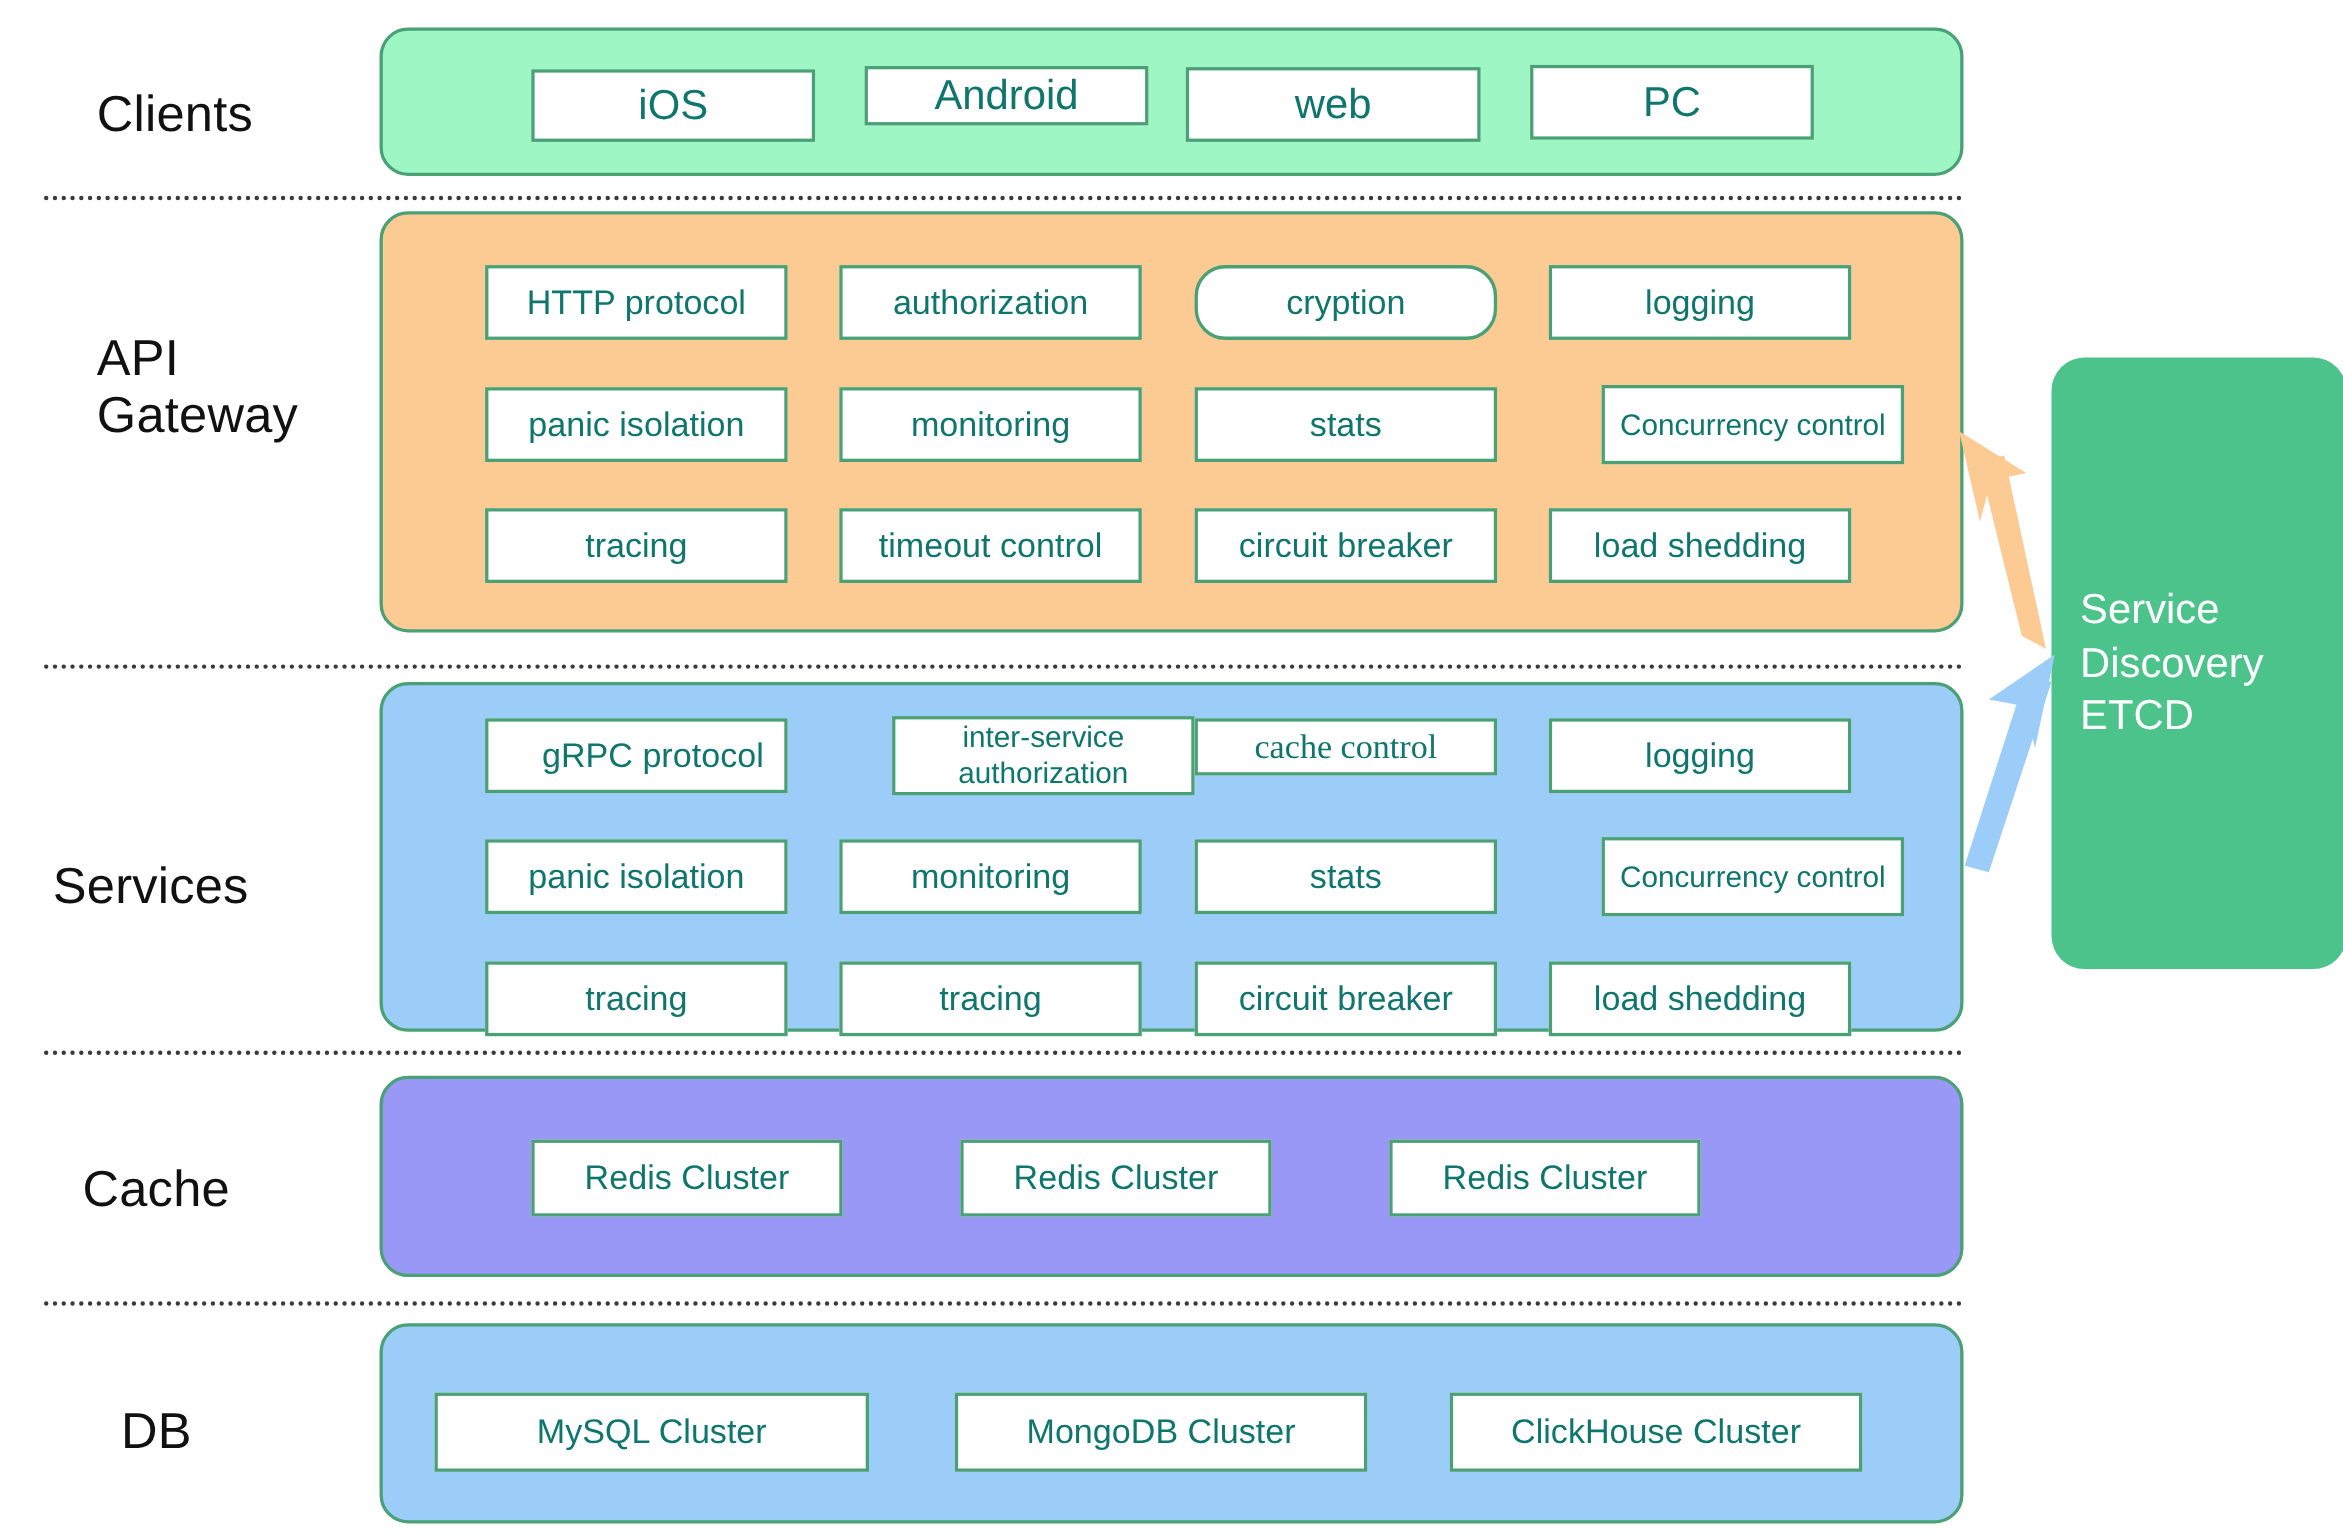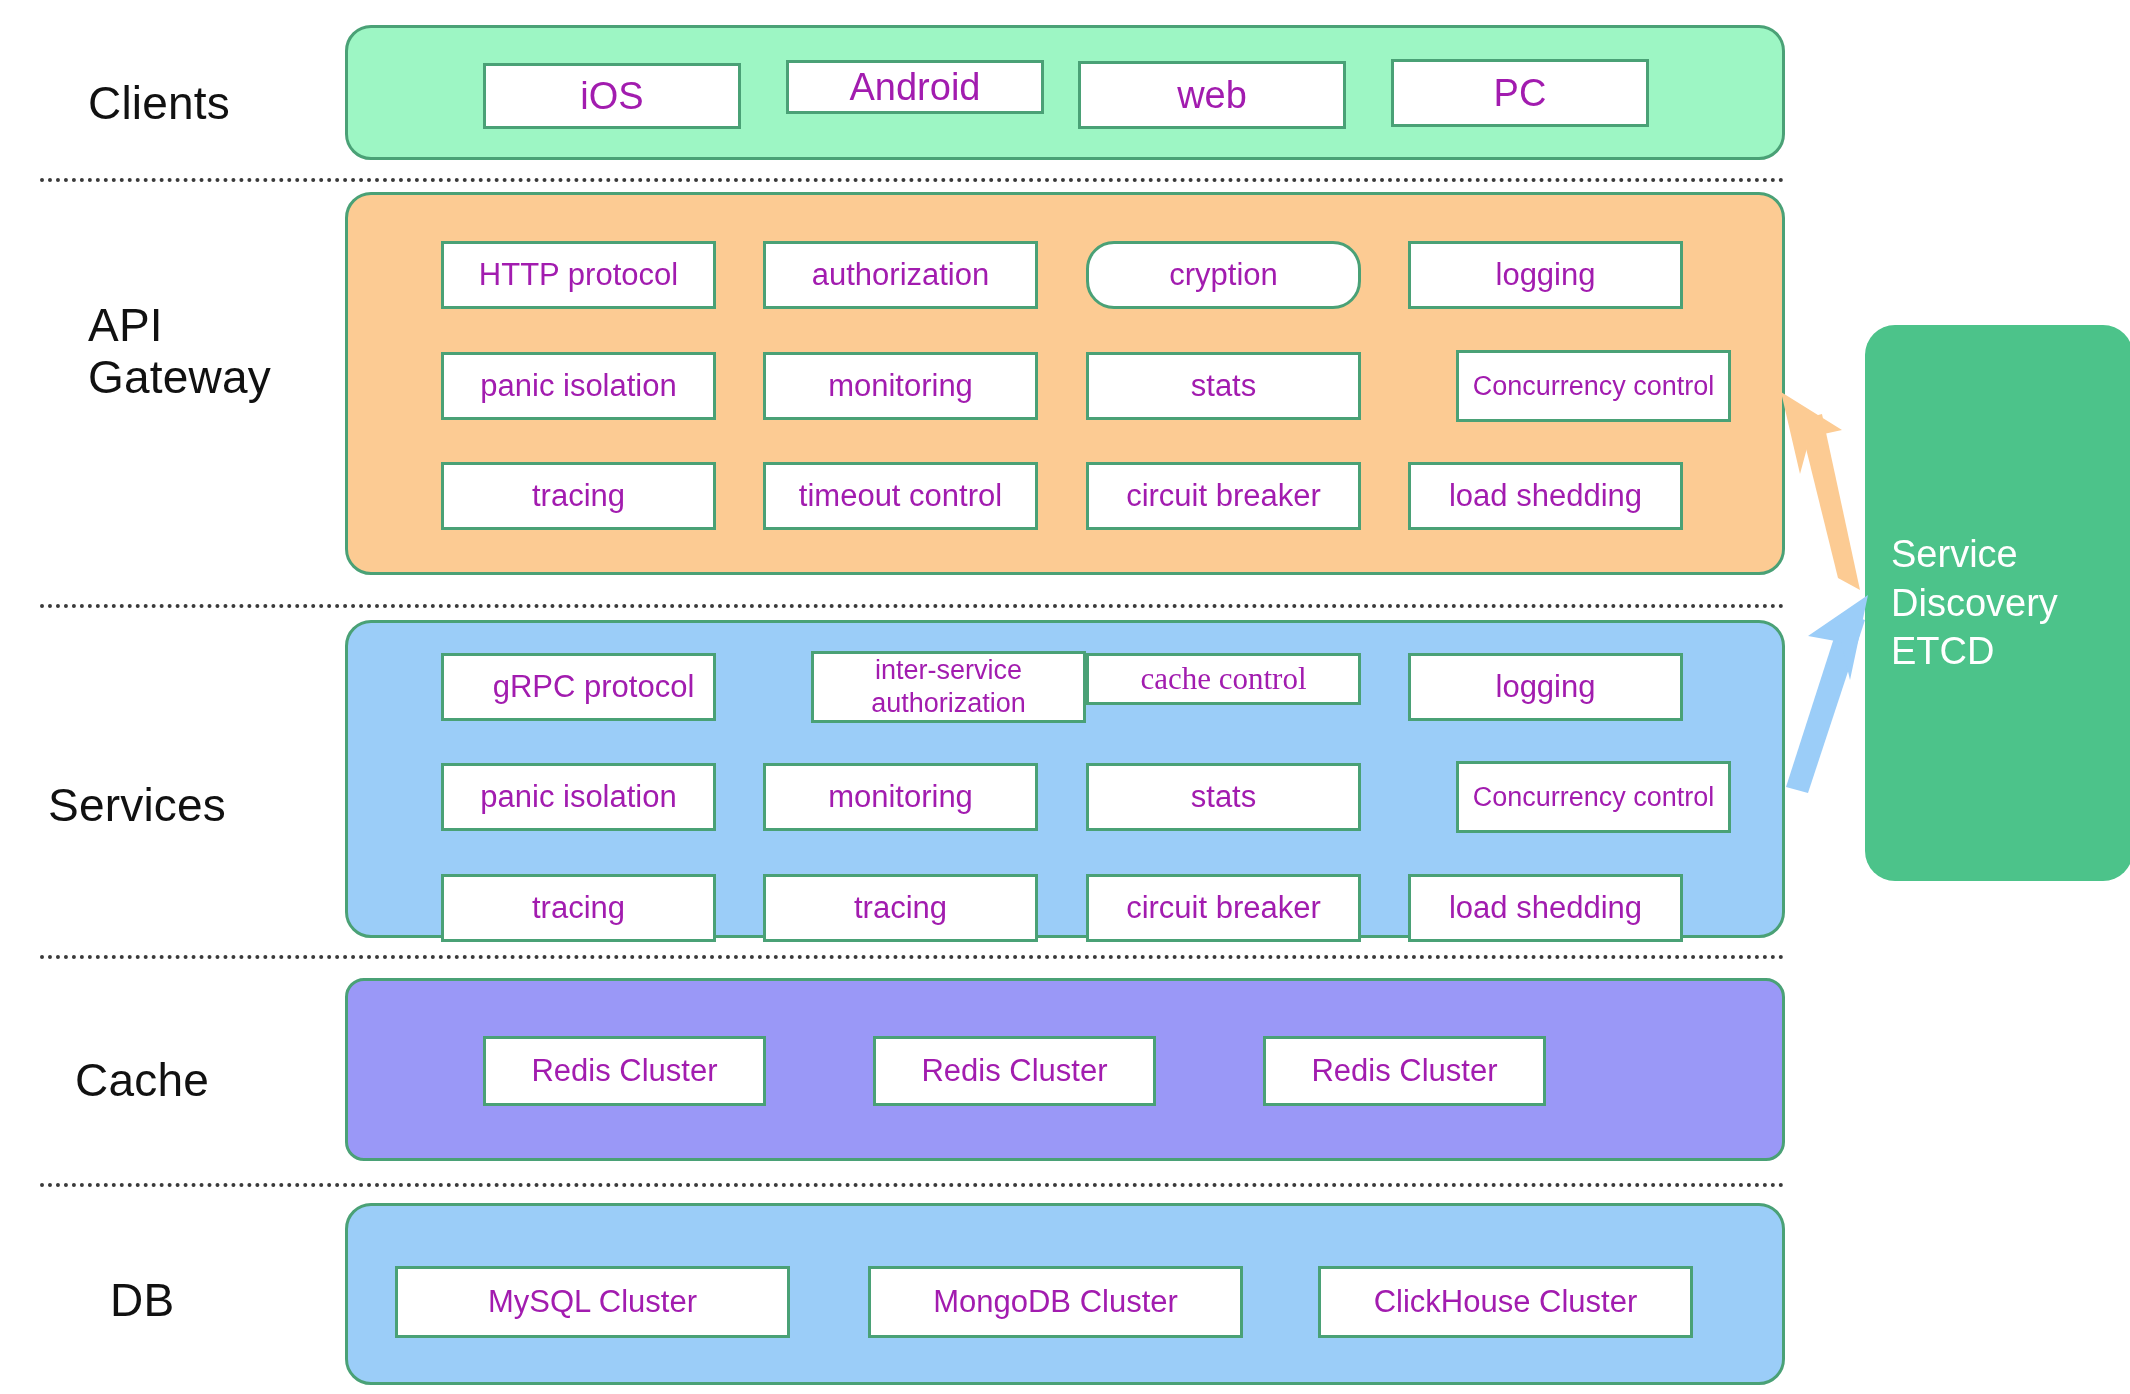--- a/index.html
+++ b/index.html
@@ -55,21 +55,21 @@
   
   .item {
     position: absolute;
     background: #ffffff;
     border: 3px solid #4aa176;
     box-sizing: border-box;
     display: flex;
     align-items: center;
     justify-content: center;
     text-align: center;
-    color: #a21caf;
+    color: #0f766e;
     line-height: 1.22;
     padding: 2px 6px;
   }
   .item.big   { font-size: 38px; }
   .item.mid   { font-size: 31px; }
   .item.small { font-size: 27px; margin-left: 48px; }
 
   
   .etcd {
     position: absolute;
@@ -156,21 +156,21 @@
     <div class="item mid" style="left:738px; top:140px; width:275px; height:68px;">stats</div>
     <div class="item small" style="left:1060px; top:138px; width:275px; height:72px;">Concurrency
 control</div>
 
     <div class="item mid" style="left:93px; top:251px; width:275px; height:68px;">tracing</div>
     <div class="item mid" style="left:415px; top:251px; width:275px; height:68px;">tracing</div>
     <div class="item mid" style="left:738px; top:251px; width:275px; height:68px;">circuit breaker</div>
     <div class="item mid" style="left:1060px; top:251px; width:275px; height:68px;">load shedding</div>
   </div>
 
-  <div class="band cache" style="left:345px; top:978px; width:1440px; height:183px;border-radius:19px;">
+  <div class="band cache" style="left:345px; top:978px; width:1440px; height:183px;">
     <div class="item mid" style="left:135px; top:55px; width:283px; height:70px;">Redis Cluster</div>
     <div class="item mid" style="left:525px; top:55px; width:283px; height:70px;">Redis Cluster</div>
     <div class="item mid" style="left:915px; top:55px; width:283px; height:70px;">Redis Cluster</div>
   </div>
 
   <div class="band db" style="left:345px; top:1203px; width:1440px; height:182px;">
     <div class="item mid" style="left:47px; top:60px; width:395px; height:72px;">MySQL Cluster</div>
     <div class="item mid" style="left:520px; top:60px; width:375px; height:72px;">MongoDB Cluster</div>
     <div class="item mid" style="left:970px; top:60px; width:375px; height:72px;">ClickHouse Cluster</div>
   </div>

